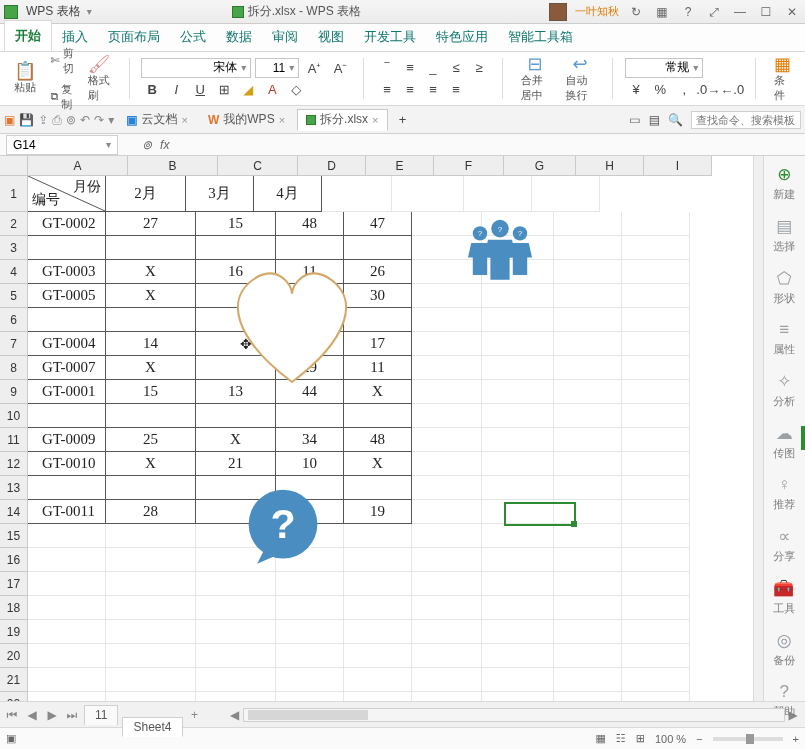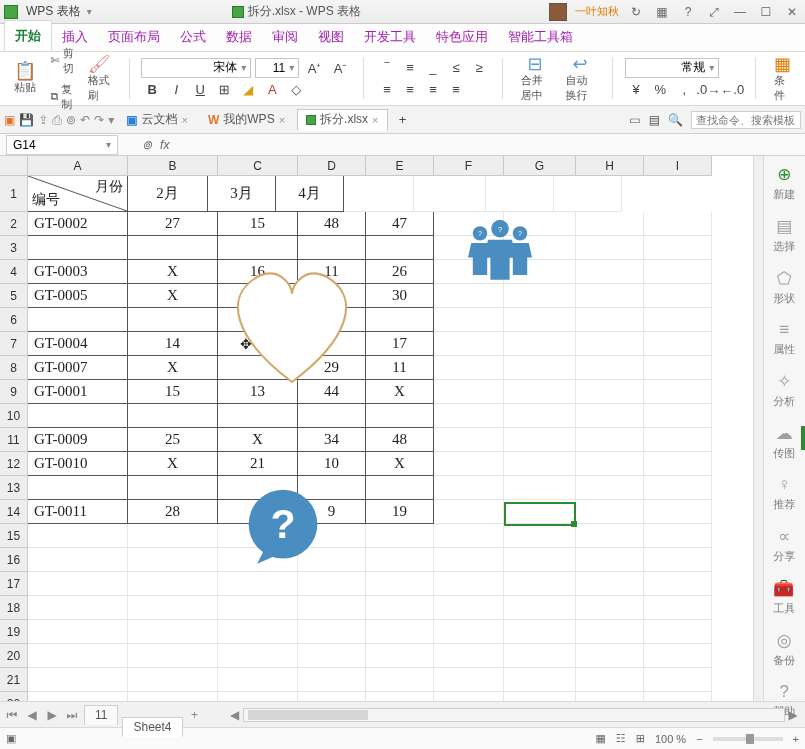--- a/index.html
+++ b/index.html
@@ -13,21 +13,21 @@
 .titlebar .doc-tab { margin-left:140px; display:flex; align-items:center; gap:4px; color:#555; }
 .titlebar .doc-tab .sheet-icon { width:12px;height:12px;background:#47a447;border:1px solid #2d7a2d; }
 .titlebar .right { margin-left:auto; display:flex; align-items:center; gap:8px; }
 .titlebar .avatar { width:18px; height:18px; background:#8a5a3a; border:1px solid #654; }
 .titlebar .username { color:#e07b00; font-size:11px; }
 .win-btn { width:18px; height:16px; display:flex; align-items:center; justify-content:center; color:#666; font-size:12px; }
 .titlebar .tab-dd { color:#888; font-size:10px; margin-left:2px; }
 
 
 .menu-tabs { height:28px; background:#fdfdfd; border-bottom:1px solid #d9d9d9; display:flex; align-items:flex-end; padding-left:4px; }
-.menu-tab { padding:6px 10px 5px; font-size:13px; color:#a21caf; }
+.menu-tab { padding:6px 10px 5px; font-size:13px; color:#0f766e; }
 .menu-tab.active { background:#fff; border:1px solid #d9d9d9; border-bottom:1px solid #fff; color:#1a7f37; font-weight:700; }
 
 
 .ribbon { height:54px; background:#fff; border-bottom:1px solid #d9d9d9; display:flex; align-items:stretch; padding:2px 4px; gap:6px; }
 .ribbon-group { display:flex; align-items:center; gap:4px; padding:0 4px; }
 .ribbon-sep { width:1px; background:#ddd; margin:4px 2px; }
 .rb-big { display:flex; flex-direction:column; align-items:center; justify-content:center; font-size:11px; color:#555; padding:2px 6px; }
 .rb-big .ico { font-size:18px; line-height:1; color:#3b8e3e; }
 .rb-sm { display:flex; align-items:center; gap:3px; font-size:11px; color:#555; padding:2px 4px; }
 .rb-col { display:flex; flex-direction:column; gap:2px; }
@@ -55,21 +55,21 @@
 
 .grid-wrap { position:relative; height:calc(749px - 24px - 28px - 54px - 28px - 22px - 26px - 22px); display:flex; }
 .grid { position:relative; width:762px; overflow:hidden; }
 .colhdr-row { display:flex; height:20px; }
 .corner { width:28px; height:20px; background:#eee; border-right:1px solid #c9c9c9; border-bottom:1px solid #c9c9c9; }
 .colhdr { height:20px; background:#eee; border-right:1px solid #c9c9c9; border-bottom:1px solid #c9c9c9; display:flex; align-items:center; justify-content:center; color:#333; font-size:12px; }
 .colhdr.w-a{width:100px;} .colhdr.w-b{width:90px;} .colhdr.w-c{width:80px;} .colhdr.w-d{width:68px;} .colhdr.w-e{width:68px;} .colhdr.w-f{width:70px;} .colhdr.w-g{width:72px;} .colhdr.w-h{width:68px;} .colhdr.w-i{width:68px;}
 .row { display:flex; }
 .rowhdr { width:28px; background:#eee; border-right:1px solid #c9c9c9; border-bottom:1px solid #c9c9c9; display:flex; align-items:center; justify-content:center; color:#333; font-size:12px; }
 .cell { border-right:1px solid #e6e6e6; border-bottom:1px solid #e6e6e6; display:flex; align-items:center; font-size:15px; color:#222; font-family:"SimSun", serif; }
-.cell.c-a{width:100px; padding-left:6px;} .cell.c-b{width:90px;justify-content:center;} .cell.c-c{width:80px;justify-content:center;} .cell.c-d{width:68px;justify-content:center;} .cell.c-e{width:68px;justify-content:center;} .cell.c-f{width:70px;} .cell.c-g{width:72px;} .cell.c-h{width:68px;} .cell.c-i{width:68px;}
+.cell.c-a{width:78px; padding-left:14px;} .cell.c-b{width:90px;justify-content:center;} .cell.c-c{width:80px;justify-content:center;} .cell.c-d{width:68px;justify-content:center;} .cell.c-e{width:68px;justify-content:center;} .cell.c-f{width:70px;} .cell.c-g{width:72px;} .cell.c-h{width:68px;} .cell.c-i{width:68px;}
 .data-border { border-right:1px solid #555; border-bottom:1px solid #555; }
 .h-tall { height:36px; } .h-norm { height:24px; }
 
 .diag-cell { position:relative; }
 .diag-cell svg { position:absolute; top:0; left:0; width:100%; height:100%; }
 .diag-lbl1 { position:absolute; top:2px; right:4px; font-size:14px; }
 .diag-lbl2 { position:absolute; bottom:2px; left:4px; font-size:14px; }
 
 .selected-cell { position:absolute; border:2px solid #2e8b31; pointer-events:none; }
 .selected-cell::after { content:""; position:absolute; right:-3px; bottom:-3px; width:6px; height:6px; background:#2e8b31; }
@@ -217,21 +217,21 @@
         <span>合并居中</span>
       </div>
     <div class="rb-big">
         <span class="ico" style="color:#5a9bd5;">↩</span>
         <span>自动换行</span>
       </div>
   </div>
   <div class="ribbon-sep"></div>
   <div class="ribbon-group">
     <div class="rb-col">
-      <div class="selbox" style="width:94px;padding-left:37px;">
+      <div class="selbox" style="width:78px;padding-left:37px;">
           <span>常规</span>
           <span class="dd">▾</span>
         </div>
       <div style="display:flex;gap:2px;">
         <span class="btn-ico">¥</span>
         <span class="btn-ico">%</span>
         <span class="btn-ico">,</span>
         <span class="btn-ico">.0→</span>
         <span class="btn-ico">←.0</span>
       </div>

